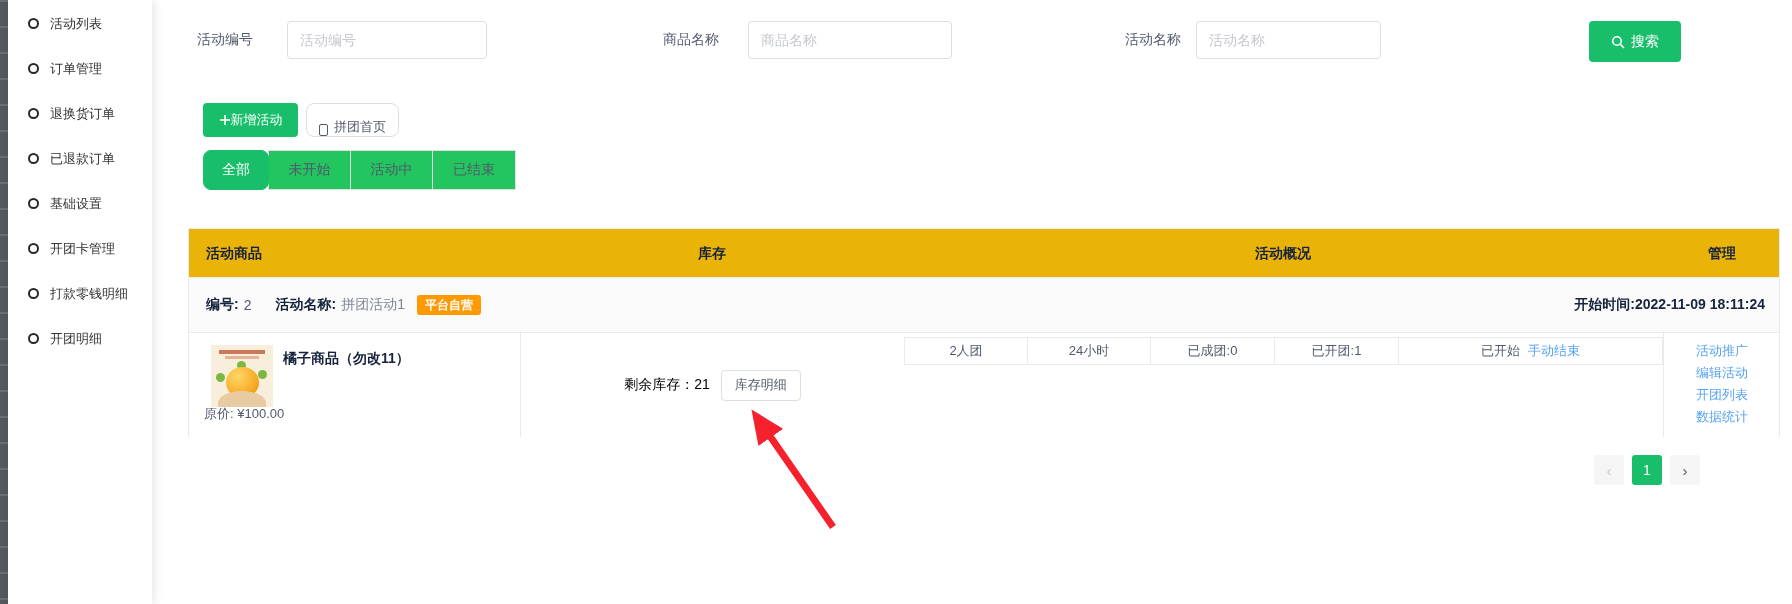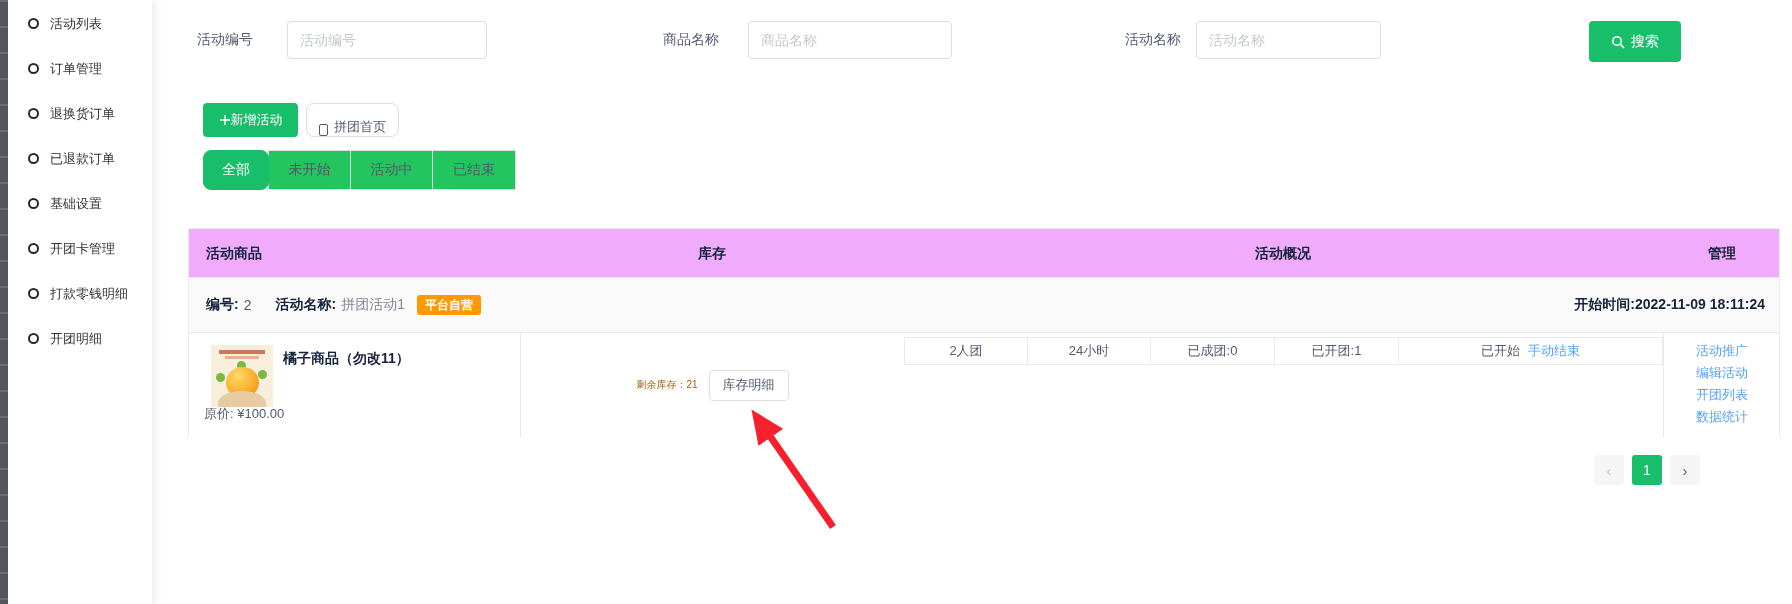--- a/index.html
+++ b/index.html
@@ -39,21 +39,21 @@
   
   .tabs { position:absolute; left:203px; top:150px; height:40px; display:flex; }
   .tab { height:40px; border:1px solid #dcdee2; background:#22c55e; color:#515a6e; font-size:14px;
     display:flex; align-items:center; justify-content:center; margin-left:-1px; cursor:pointer; }
   .tab.first { margin-left:0; }
   .tab.active { background:#19be6b; border-color:#19be6b; color:#fff; z-index:1;border-radius:8px; }
 
   
   .table { position:absolute; left:188px; top:228px; width:1592px; height:209px;
     border:1px solid #e8eaec; background:#fff; }
-  .thead { position:relative; height:49px; background:#f0abfc; border-bottom:1px solid #e8eaec; }
+  .thead { position:relative; height:49px; background:#eab308; border-bottom:1px solid #e8eaec; }
   .th { position:absolute; top:0; line-height:49px; font-size:14px; font-weight:bold; color:#17233d; white-space:nowrap; }
   .th.center { transform:translateX(-50%); }
 
   .info-row { position:relative; height:55px; background:#fafafa; border-bottom:1px solid #e8eaec;
     display:flex; align-items:center; }
   .info-left { display:flex; align-items:center; margin-left:17px; font-size:14px; white-space:nowrap; }
   .b { font-weight:bold; color:#17233d; }
   .v-dark { color:#515a6e; margin-left:5px; }
   .v-gray { color:#808695; margin-left:5px; }
   .gap24 { width:24px; }
@@ -70,21 +70,21 @@
     background:radial-gradient(circle at 35% 30%, #ffd867, #f7a823 65%, #df8c00); }
   .thumb .hand { position:absolute; left:7px; top:46px; width:48px; height:24px;
     border-radius:50% 50% 0 0; background:#e9cba3; }
   .thumb .dotA,.thumb .dotB,.thumb .dotC { position:absolute; width:9px; height:9px; border-radius:50%; background:#7bb843; }
   .thumb .dotA { left:5px; top:28px; } .thumb .dotB { left:26px; top:16px; } .thumb .dotC { left:47px; top:25px; }
   .prod-title { position:absolute; left:94px; top:17px; font-size:14px; font-weight:bold; color:#17233d; white-space:nowrap; }
   .prod-price { position:absolute; left:15px; top:72px; font-size:13px; color:#515a6e; white-space:nowrap; }
 
   .cell-stock { position:absolute; left:332px; top:0; width:383px; height:104px;
     display:flex; align-items:center; justify-content:center; gap:11px; }
-  .stock-text { font-size:10px; color:#a16207; white-space:nowrap; }
+  .stock-text { font-size:14px; color:#000000; white-space:nowrap; }
   .btn-stock { width:80px; height:31px; background:#fff; border:1px solid #dcdee2; border-radius:4px;
     font-size:13px; color:#515a6e; cursor:pointer; }
 
   .mini { position:absolute; left:715px; top:4px; width:759px; height:28px; display:flex;
     border:1px solid #e8eaec; }
   .mini .mc { border-left:1px solid #e8eaec; display:flex; align-items:center; justify-content:center;
     font-size:13px; color:#515a6e; white-space:nowrap; gap:8px; }
   .mini .mc:first-child { border-left:none; }
   .mc1{width:122px;} .mc2{width:123px;} .mc3{width:124px;} .mc4{width:124px;} .mc5{flex:1;}
   a.blue { color:#57a3f3; text-decoration:none; cursor:pointer; }

